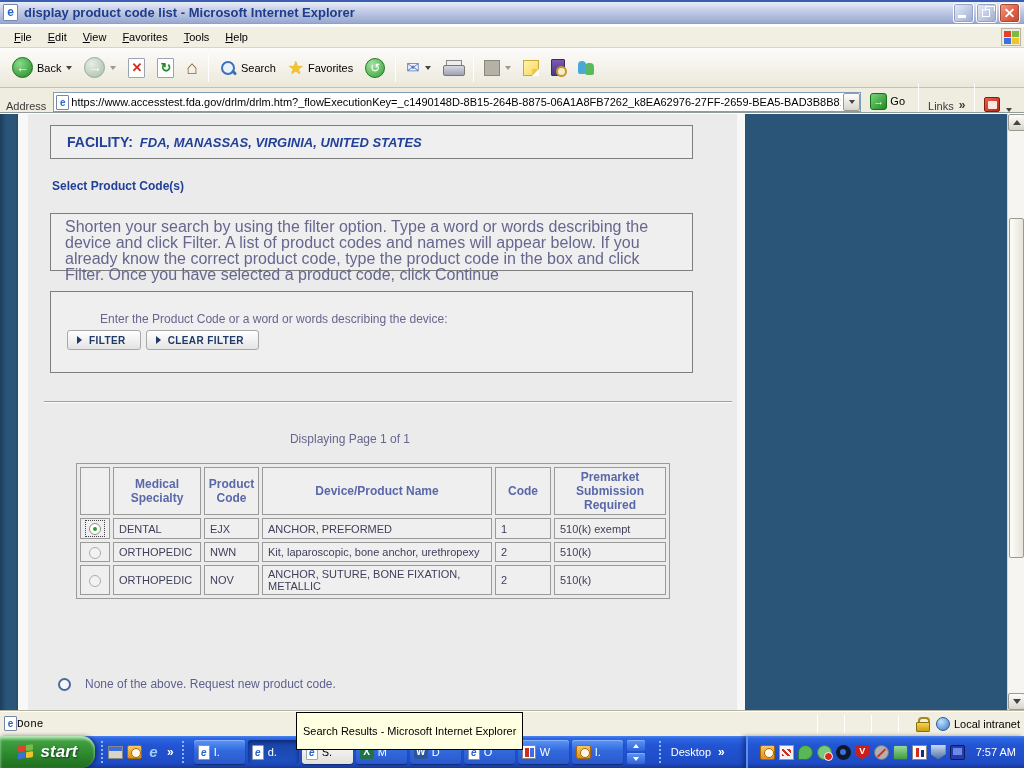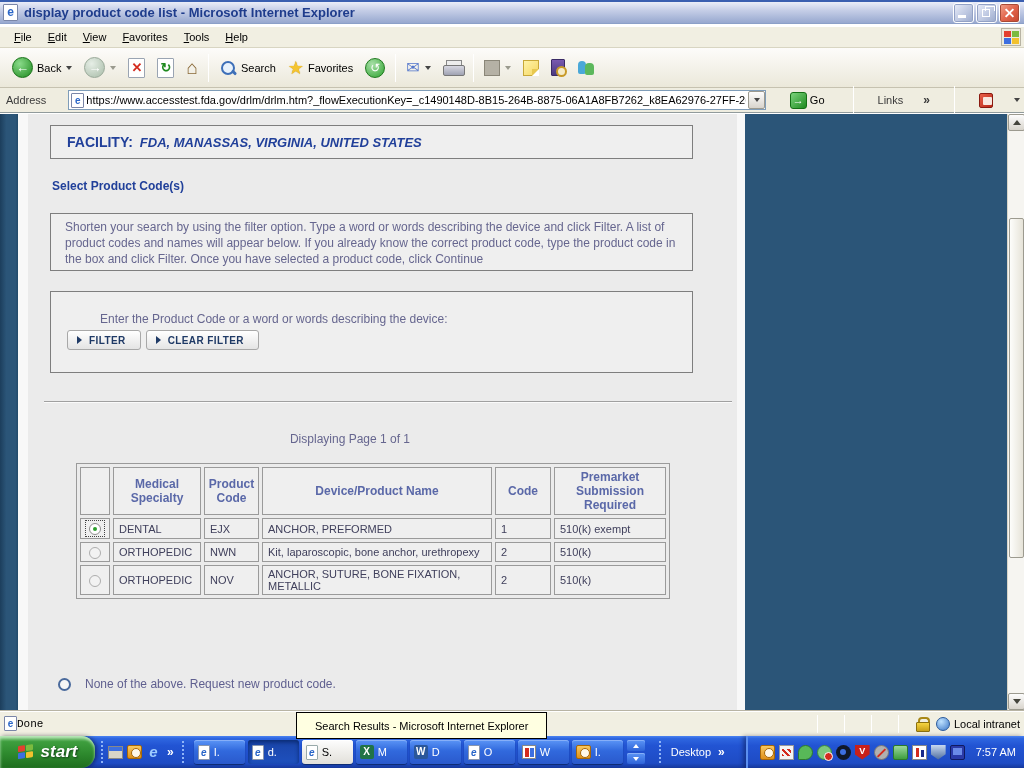--- a/index.html
+++ b/index.html
@@ -67,21 +67,21 @@
   .note-ico { position:relative; width:16px; height:16px; background:linear-gradient(135deg,#FFF3A8,#F5D762); border:1px solid #C8A838; }
   .note-ico::after { content:""; position:absolute; right:-1px; bottom:-1px; border-style:solid; border-width:0 0 7px 7px; border-color:transparent transparent #fff #E8C84F; }
   .research-ico { position:relative; width:14px; height:17px; background:linear-gradient(#7A5AB0,#4A3A80); border:1px solid #3A2A66; border-radius:1px; }
   .research-ico::after { content:""; position:absolute; right:-3px; bottom:-2px; width:7px; height:7px; border:2px solid #C89A28; border-radius:50%; background:#F5EBC8; }
   .msn-ico { position:relative; width:18px; height:16px; }
   .msn-ico::before { content:""; position:absolute; left:1px; top:1px; width:8px; height:13px; background:#4AA8D8; border-radius:4px 4px 2px 2px; }
   .msn-ico::after { content:""; position:absolute; left:8px; top:3px; width:9px; height:12px; background:#5CB85C; border-radius:4px 4px 2px 2px; }
 
   
   .addressbar { position:absolute; top:88px; left:0; width:1024px; height:25px; background:#EFEDE0;
-    border-bottom:1px solid #919B9C; display:flex; align-items:center; padding:0 4px; font-size:11px; gap:20px; }
+    border-bottom:1px solid #919B9C; display:flex; align-items:flex-end; padding:0 4px; font-size:11px; gap:5px; }
   .addr-label { color:#3A3A3A; padding:0 2px; }
   .addr-field { width:808px; height:20px; background:#fff; border:1px solid #7F9DB9; display:flex; align-items:center; padding-left:2px; }
   .addr-field .doc-ico { width:13px; height:15px; font-size:10px; line-height:13px; flex:none; }
   .addr-input { flex:1; border:none; outline:none; font-family:"Liberation Sans",sans-serif; font-size:11px; color:#000; height:16px; padding:0 2px; min-width:0; }
   .addr-drop { width:17px; height:18px; flex:none; background:linear-gradient(#FDFDFD,#D8D4CC); border:1px solid #9C9A8F; border-radius:2px; display:flex; align-items:center; justify-content:center; }
   .go-btn { display:flex; align-items:center; gap:3px; padding:0 4px; height:22px; }
   .go-ico { width:17px; height:17px; border-radius:3px; background:linear-gradient(135deg,#7CD47C,#1F8A1F); border:1px solid #147014;
     color:#fff; font-weight:bold; font-size:11px; display:flex; align-items:center; justify-content:center; }
   .links-lbl { color:#3A3A3A; }
   .chev2 { color:#3A3A3A; font-weight:bold; font-size:12px; }
@@ -103,21 +103,21 @@
   .tri-dn { width:0; height:0; border-left:4px solid transparent; border-right:4px solid transparent; border-top:5px solid #44443C; }
   .vs-thumb { position:absolute; left:1px; top:104px; width:15px; height:340px; border:1px solid #9C9A8F; border-radius:2px;
     background:linear-gradient(to right,#FDFDFB,#E6E3D8); }
 
   .facility-box { position:absolute; left:22px; top:11px; width:643px; height:34px; background:#EFEFEF;
     border:1px solid #7E7E7E; display:flex; align-items:center; padding-left:16px; }
   .facility-label { color:#21409A; font-weight:bold; font-size:14px; }
   .facility-value { color:#21409A; font-weight:bold; font-style:italic; font-size:13px; margin-left:7px; }
   .section-title { position:absolute; left:24px; top:65px; color:#21409A; font-weight:bold; font-size:12px; }
   .instr-box { position:absolute; left:22px; top:99px; width:643px; height:58px; background:#EFEFEF; border:1px solid #7E7E7E;
-    padding:5px 12px 0 14px; color:#66668F; font-size:12px; line-height:16px; }
+    padding:5px 12px 0 14px; color:#66668F; font-size:16px; line-height:16px; }
   .filter-box { position:absolute; left:22px; top:177px; width:643px; height:82px; background:#EFEFEF; border:1px solid #7E7E7E; }
   .filter-label { position:absolute; left:16px; top:20px; color:#66668F; font-size:12px;margin-left:33px; }
   .filter-input { position:absolute; left:377px; top:11px; width:205px; height:21px; border:1px solid #7F9DB9;
     font-family:"Liberation Sans",sans-serif; font-size:12px; padding:2px 4px; background:#fff; color:#000; }
   .btn-row { position:absolute; left:16px; top:38px; display:flex; gap:5px; }
   .px-btn { height:20px; background:linear-gradient(#FFFFFF,#E4E4E4); border:1px solid #A8A8A8; border-radius:3px;
     color:#1F3A66; font-weight:bold; font-size:10px; display:flex; align-items:center; gap:7px; padding:0 14px 0 9px;
     font-family:"Liberation Sans",sans-serif; letter-spacing:.4px; }
   .px-arrow { width:0; height:0; border-top:4px solid transparent; border-bottom:4px solid transparent; border-left:5px solid #1F3A66; }
   .hr-line { position:absolute; left:16px; top:287px; width:688px; height:2px; border-top:1px solid #A0A0A0; border-bottom:1px solid #FAFAFA; }
@@ -141,22 +141,22 @@
   .statusbar { position:absolute; top:710px; left:0; width:1024px; height:26px; background:#F1EFE2;
     border-top:1px solid #B8B4A4; box-shadow:inset 0 1px 0 #FFFFFF; display:flex; align-items:center; font-size:11px; color:#000; padding:0 4px; }
   .statusbar .doc-ico { width:13px; height:15px; font-size:10px; line-height:13px; }
   .status-done { flex:1;font-family:Liberation Mono, monospace; }
   .sb-sep { width:1px; height:18px; background:#C8C5B2; border-right:1px solid #fff; margin:0 13px; }
   .lock-ico { position:relative; width:12px; height:13px; margin:0 4px; }
   .lock-ico::before { content:""; position:absolute; left:2px; top:0; width:8px; height:7px; border:2px solid #A88818; border-bottom:none; border-radius:4px 4px 0 0; }
   .lock-ico::after { content:""; position:absolute; left:0; top:5px; width:12px; height:8px; background:linear-gradient(#F5D442,#C8A018); border:1px solid #8A7010; border-radius:1px; }
   .globe-ico { width:14px; height:14px; border-radius:50%; background:radial-gradient(circle at 35% 30%,#BFE2FF,#3D78C8); border:1px solid #2A5A9C; margin:0 4px; }
 
-  .tooltip { position:absolute; left:296px; top:712px; height:27px; background:#FFFFE1; border:1px solid #000;
-    font-size:11px; color:#000; display:flex; align-items:center; padding:0 18px; z-index:6; white-space:nowrap; }
+  .tooltip { position:absolute; left:296px; top:712px; height:38px; background:#FFFFE1; border:1px solid #000;
+    font-size:11px; color:#000; display:flex; align-items:center; padding:0 6px; z-index:6; white-space:nowrap; }
 
   
   .taskbar { position:absolute; top:736px; left:0; width:1024px; height:32px;
     background:linear-gradient(to bottom,#4B83F2 0%,#2E66E0 8%,#2254D3 30%,#1E4BC4 85%,#16389B 100%);
     display:flex; align-items:center; }
   .start-btn { width:95px; height:32px; flex:none; border-radius:0 14px 14px 0;
     background:linear-gradient(to bottom,#8CCE8C 0%,#3E9E3E 18%,#2E8A2E 55%,#1E6E1E 100%);
     display:flex; align-items:center; justify-content:center; gap:6px; color:#fff; font-weight:bold; font-style:italic; font-size:17px;
     text-shadow:1px 1px 2px #14421A; box-shadow:inset 0 2px 3px #BCE8BC, 2px 0 4px rgba(0,0,20,.45); }
   .start-flag { width:17px; height:15px; display:grid; grid-template-columns:7px 7px; grid-template-rows:6px 6px; gap:1px; transform:skewY(-8deg); }

